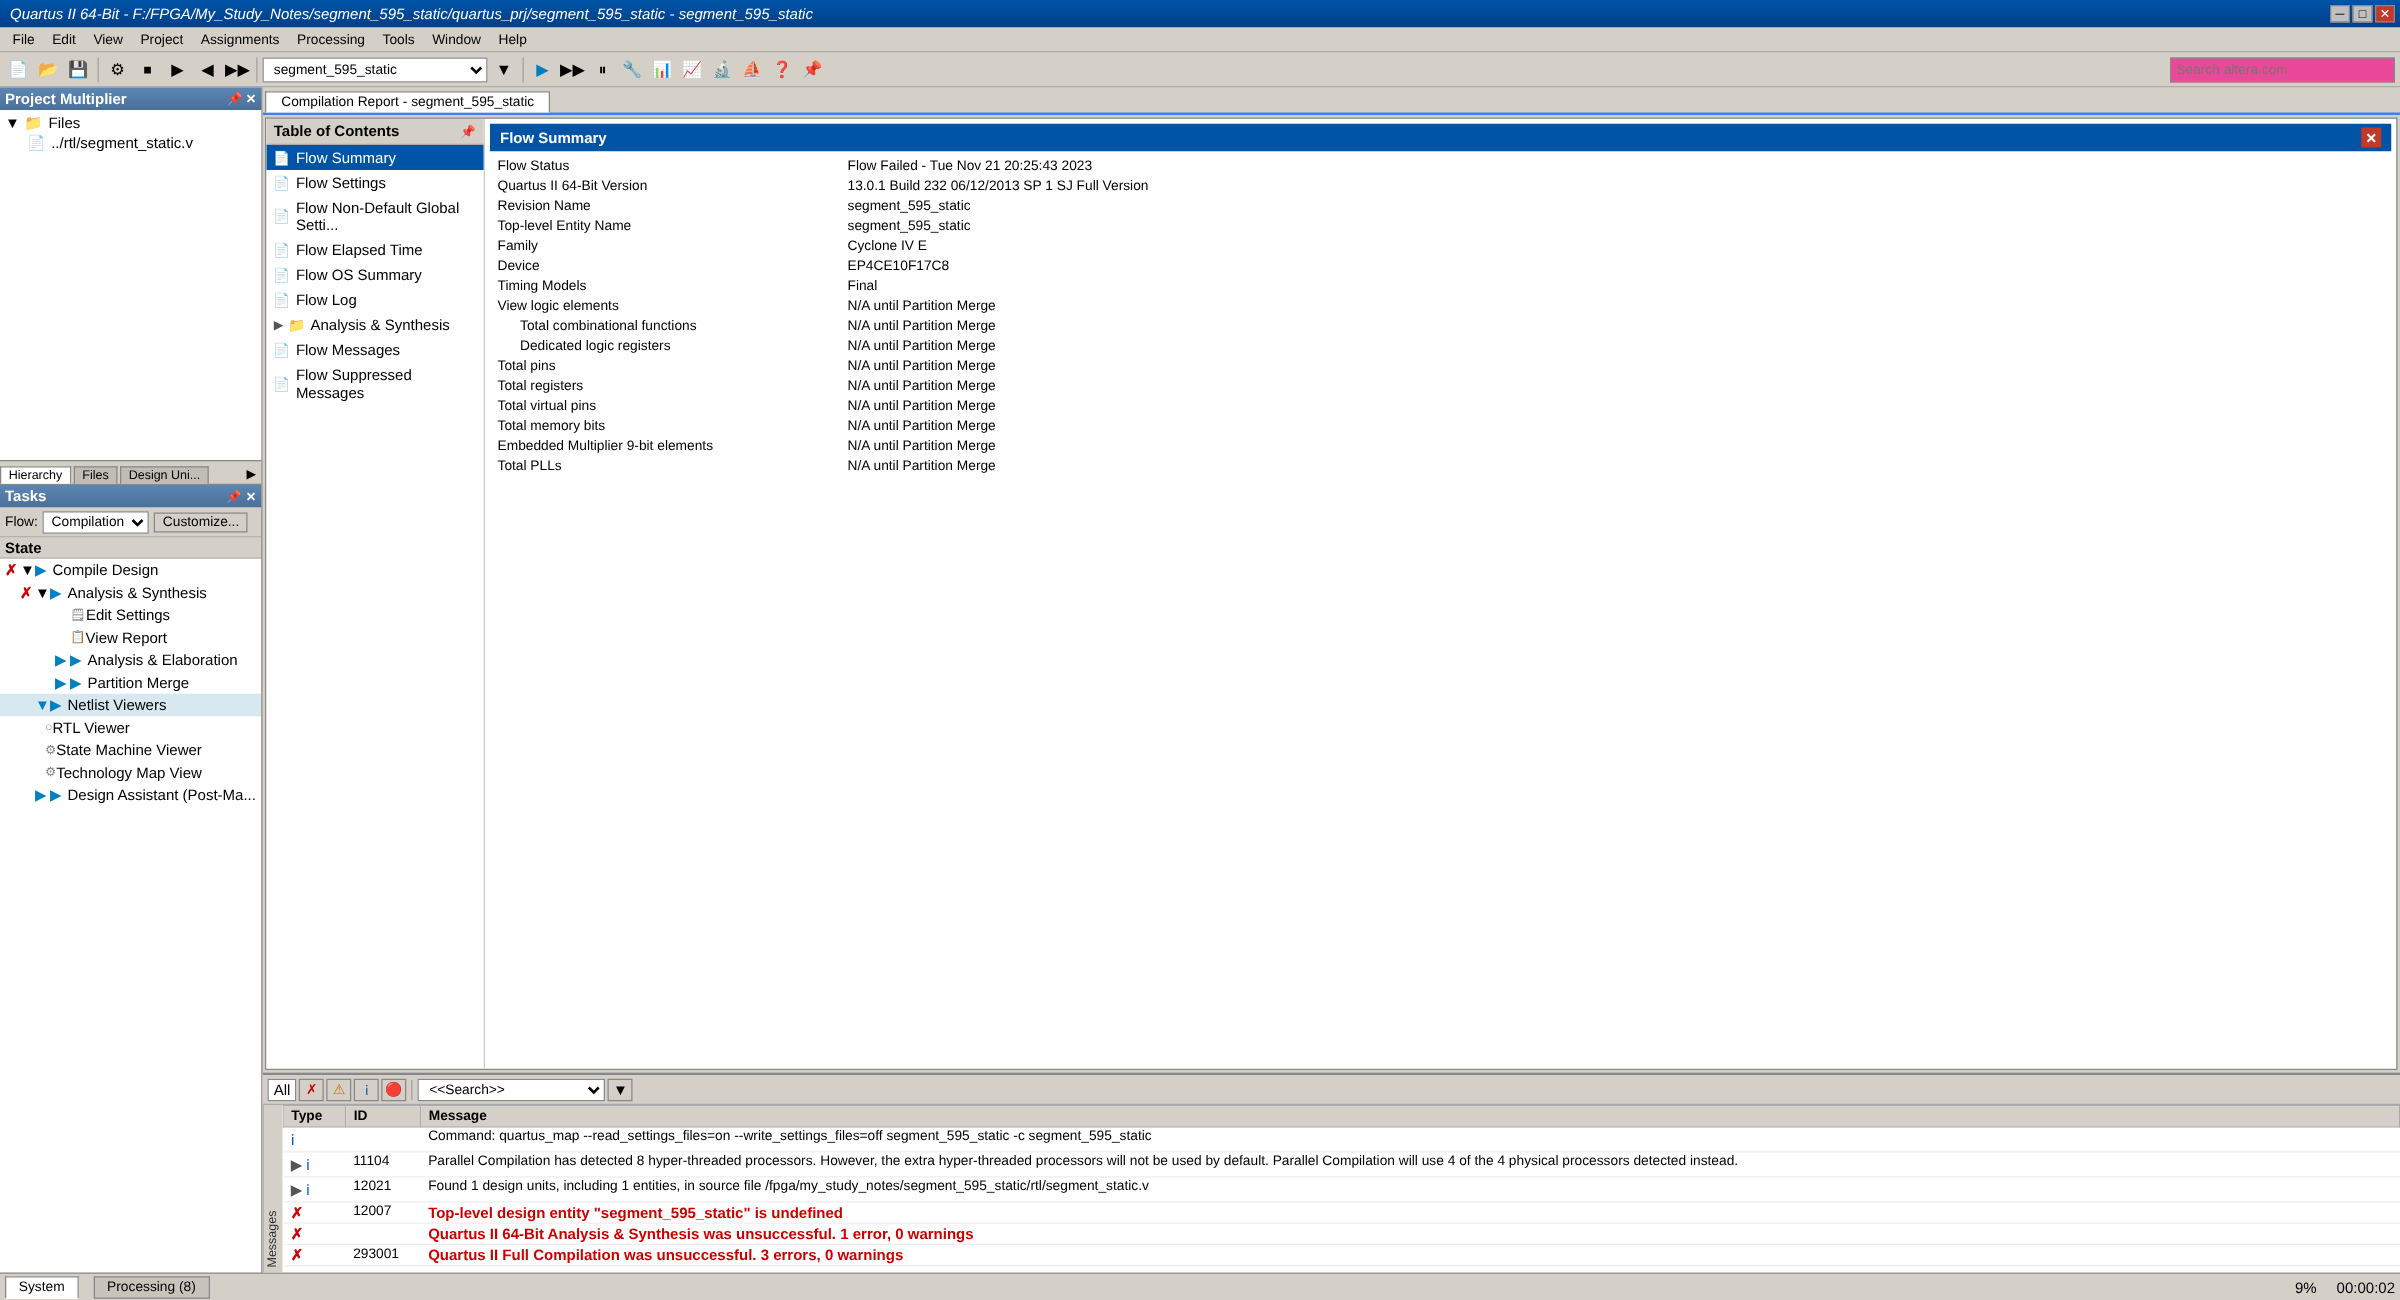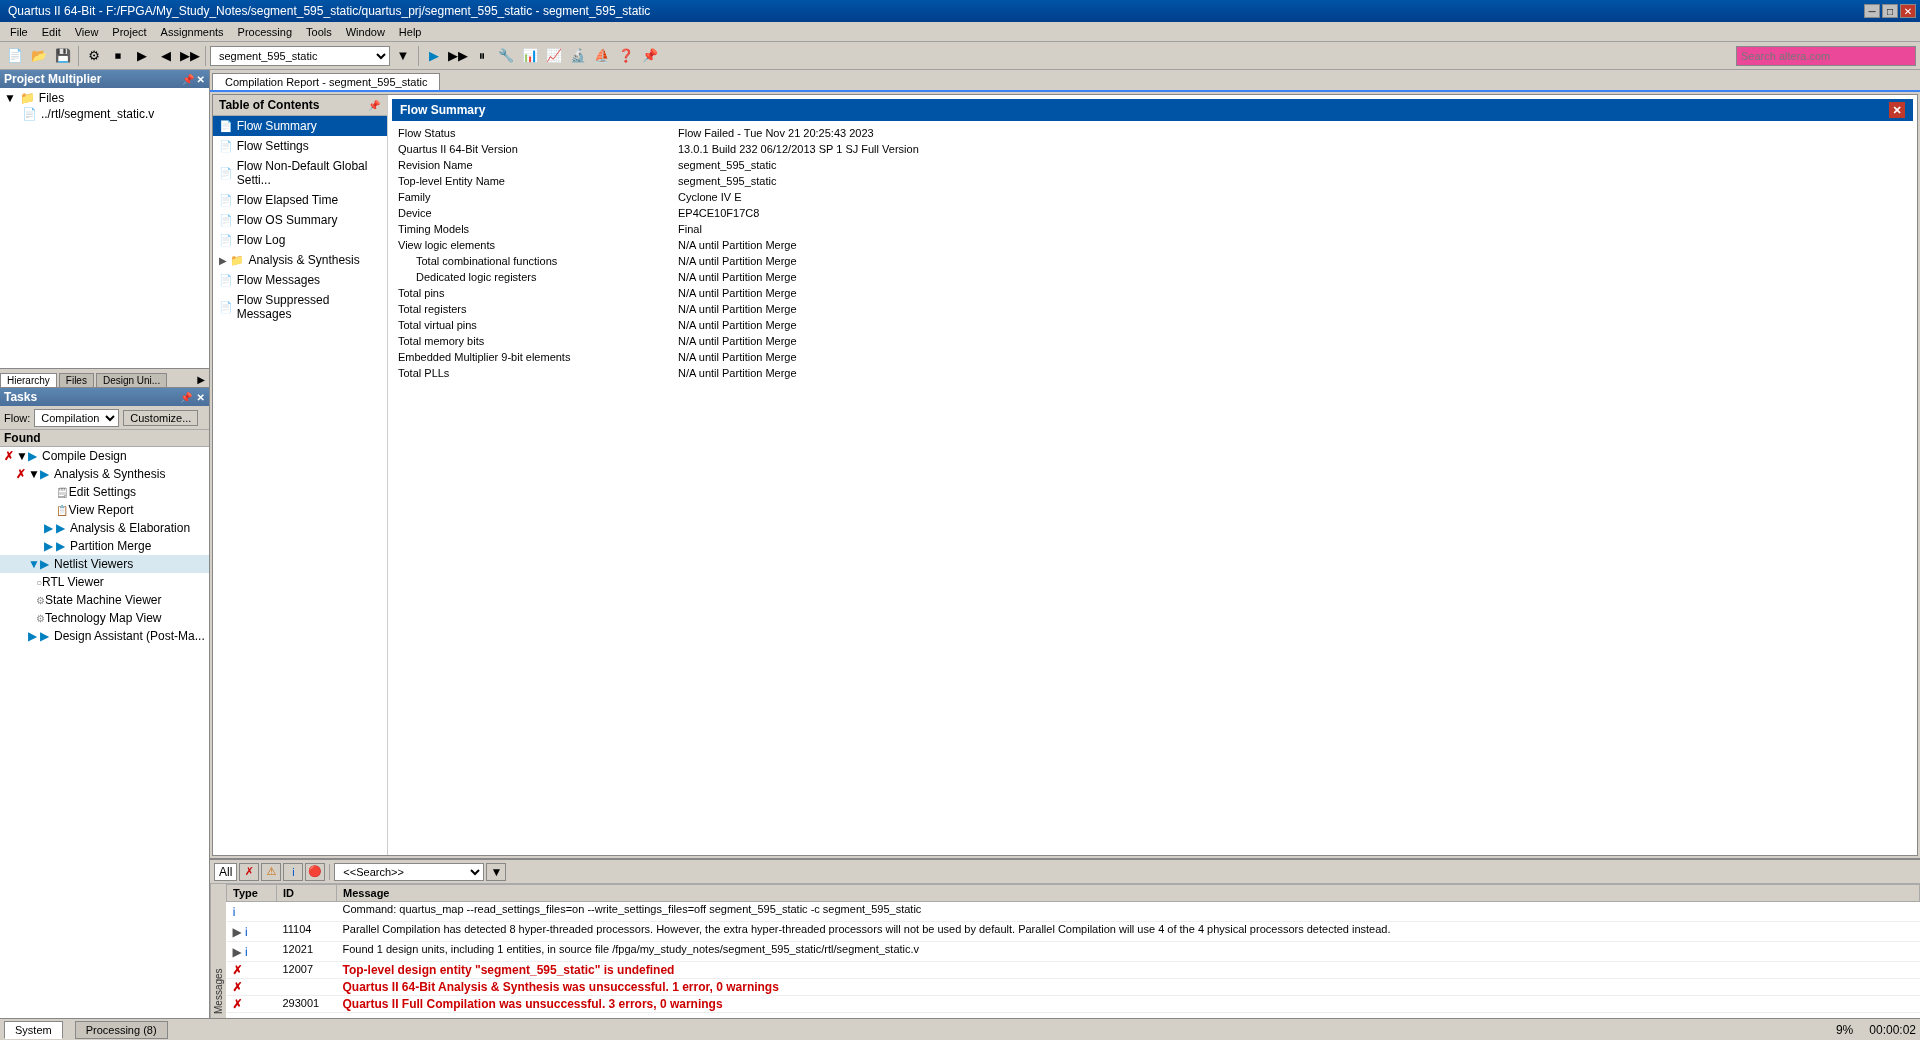--- a/index.html
+++ b/index.html
@@ -9,21 +9,21 @@
     .title-bar {
       background: linear-gradient(to bottom, #0054a6, #003e8a);
       color: white;
       height: 22px;
       display: flex;
       align-items: center;
       justify-content: space-between;
       padding: 0 4px;
       font-size: 11px;
     }
-    .title-bar-title { padding-left: 4px; }
+    .title-bar-title { padding-left: 4px; font-style: italic; }
     .title-bar-controls { display: flex; gap: 2px; }
     .title-bar-btn {
       background: #c0c0c0;
       border: 1px solid #888;
       width: 16px; height: 14px;
       display: flex; align-items: center; justify-content: center;
       font-size: 10px; cursor: pointer; color: #000;
     }
 
     
@@ -391,21 +391,21 @@
         </div>
       </div>
       <div class="tasks-toolbar">
         <span class="tasks-label">Flow:</span>
         <select class="tasks-select">
           <option>Compilation</option>
         </select>
         <button class="customize-btn">Customize...</button>
       </div>
       <div style="background:#d4d0c8; padding:1px 4px; font-size:11px; font-weight:bold; border-bottom:1px solid #aaa;">
-        <span>Found</span>
+        <span>State</span>
       </div>
       <div class="tasks-tree">
 
         <div style="display:flex;align-items:center;padding:2px 4px;cursor:pointer;font-size:11px;">
           <span style="color:#cc0000;font-weight:bold;width:12px;font-size:12px;">✗</span>
           <span style="width:12px;">▼</span>
           <span style="color:#0080c0;width:14px;">▶</span>
           <span>Compile Design</span>
         </div>
         <div style="display:flex;align-items:center;padding:2px 4px 2px 16px;cursor:pointer;font-size:11px;">

